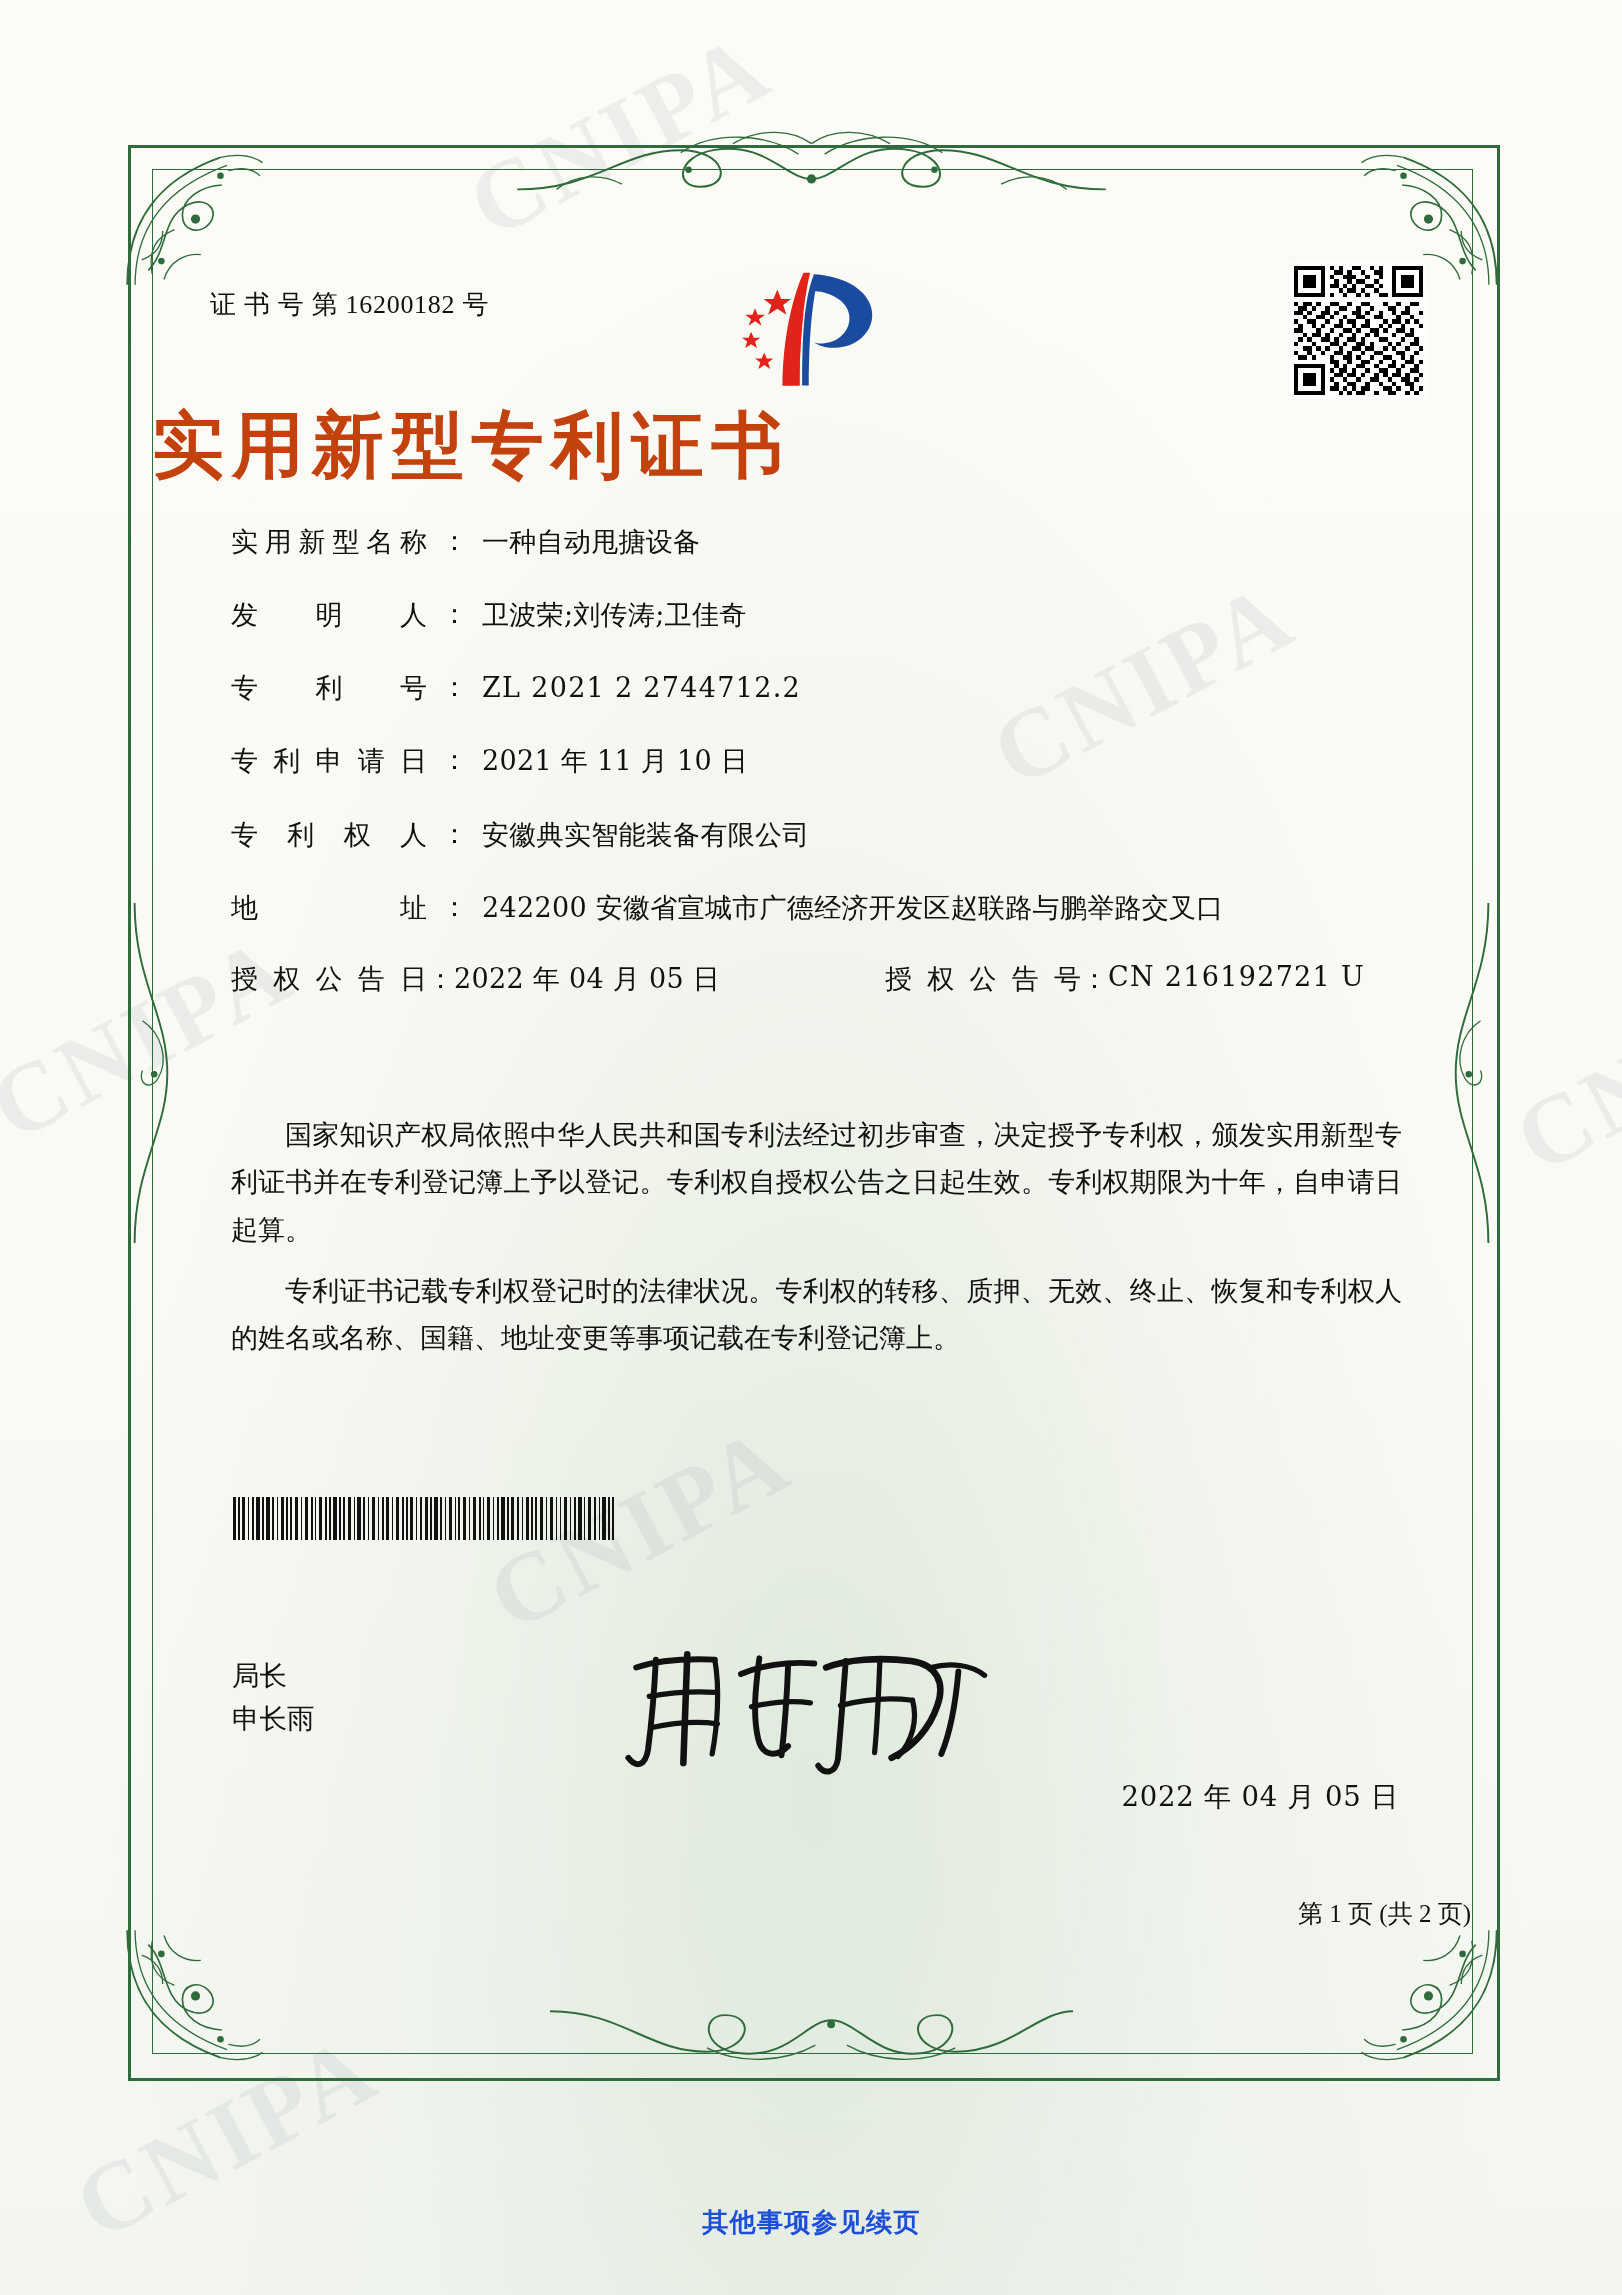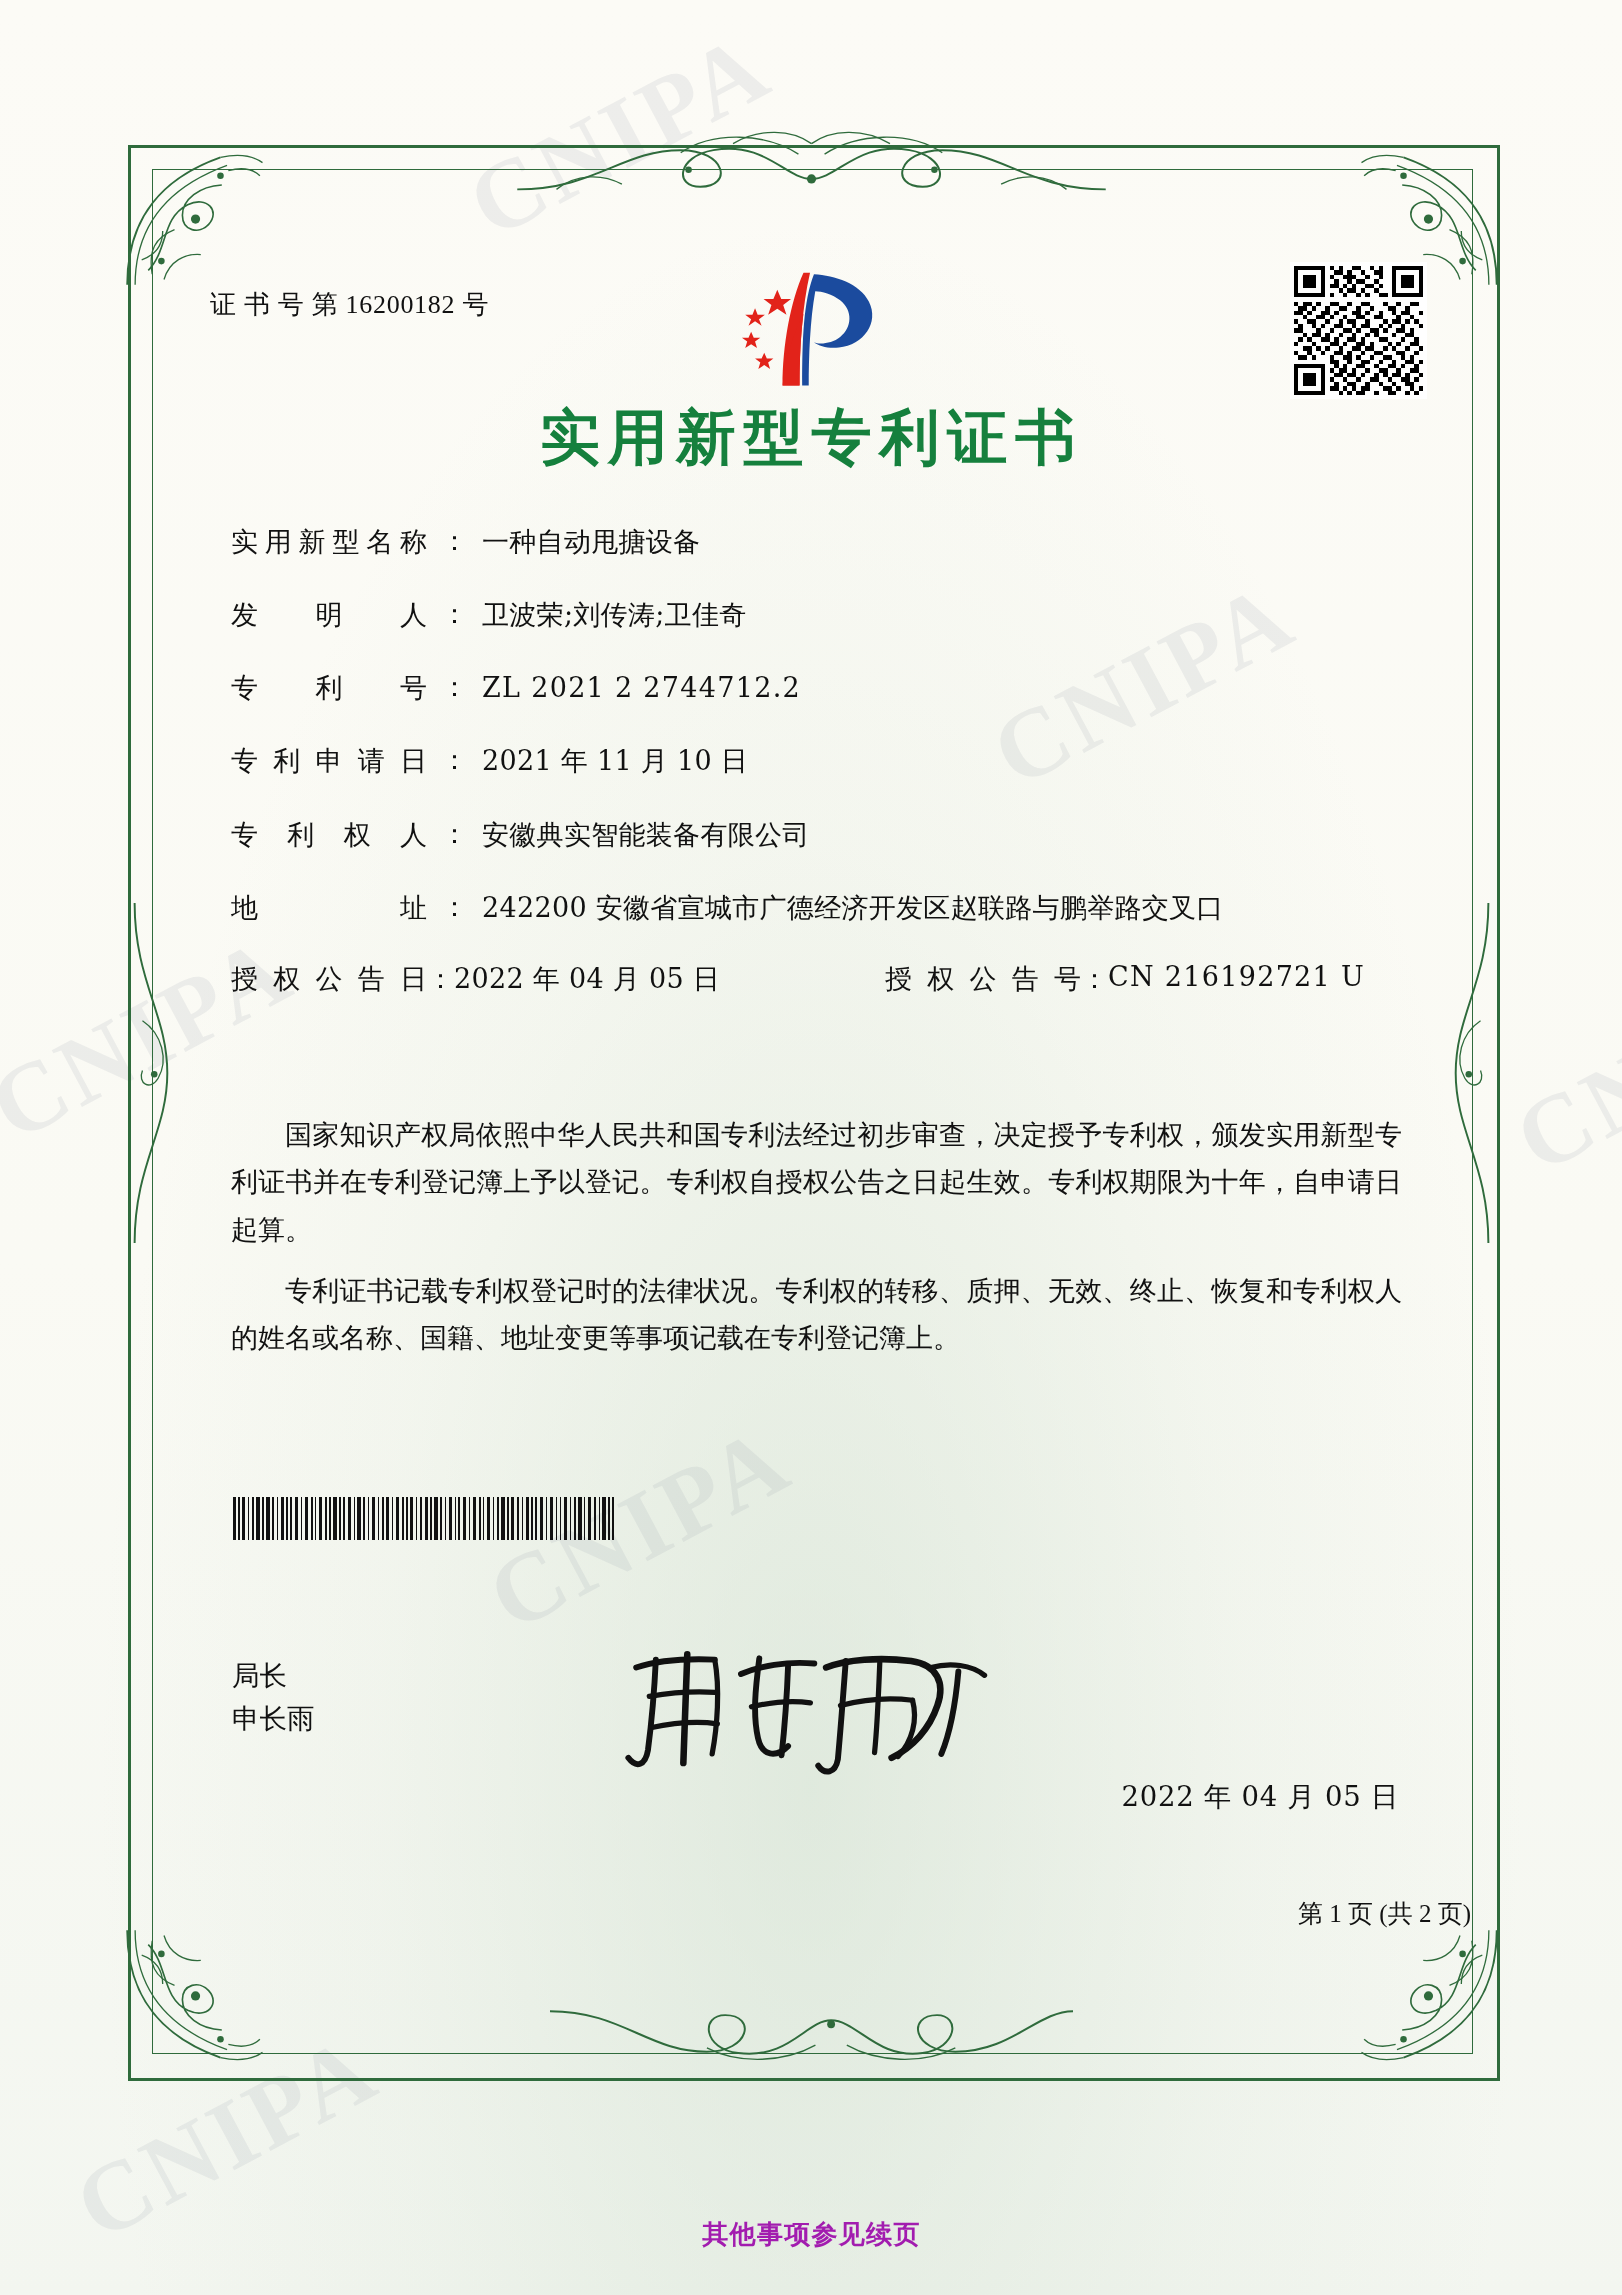--- a/index.html
+++ b/index.html
@@ -134,25 +134,24 @@
     top: 92px;
     transform: translateX(-50%);
     width: 216px; height: 131px;
   }
   .emblem svg { width: 100%; height: 100%; display: block; }
 
   .doc-title {
     position: absolute;
     left: 0; right: 0;
     top: 229px;
-    text-align: center;
-    font-size: 60px;
+    font-size: 72px;
     font-weight: 700;
     letter-spacing: 7.9px;
-    color: #15803d;
+    color: #c2410c;
     font-family: "DejaVu Serif", "Liberation Serif", serif;
   }
 
   
   .fields {
     position: absolute;
     left: 79px;
     top: 353px;
     width: 1178px;
   }
@@ -259,24 +258,23 @@
   }
 
   .footer-note {
     position: absolute;
     left: 0; right: 0;
     top: 2205px;
     text-align: center;
     font-size: 26px;
     font-weight: 700;
     letter-spacing: 1.3px;
-    color: #a21caf;
+    color: #1d4ed8;
     z-index: 9;
     font-family: "DejaVu Serif", "Liberation Serif", serif;
-    margin-top: 12px;
   }
 </style>
 </head>
 <body>
 
 <div id="page">
 
   <div class="wm" style="left:458px; top:79px; font-size:98px; transform:rotate(-28deg);">CNIPA</div>
   <div class="wm" style="left:982px; top:628px; font-size:98px; transform:rotate(-28deg);">CNIPA</div>
   <div class="wm" style="left:1505px; top:1014px; font-size:98px; transform:rotate(-28deg);">CNIPA</div>

